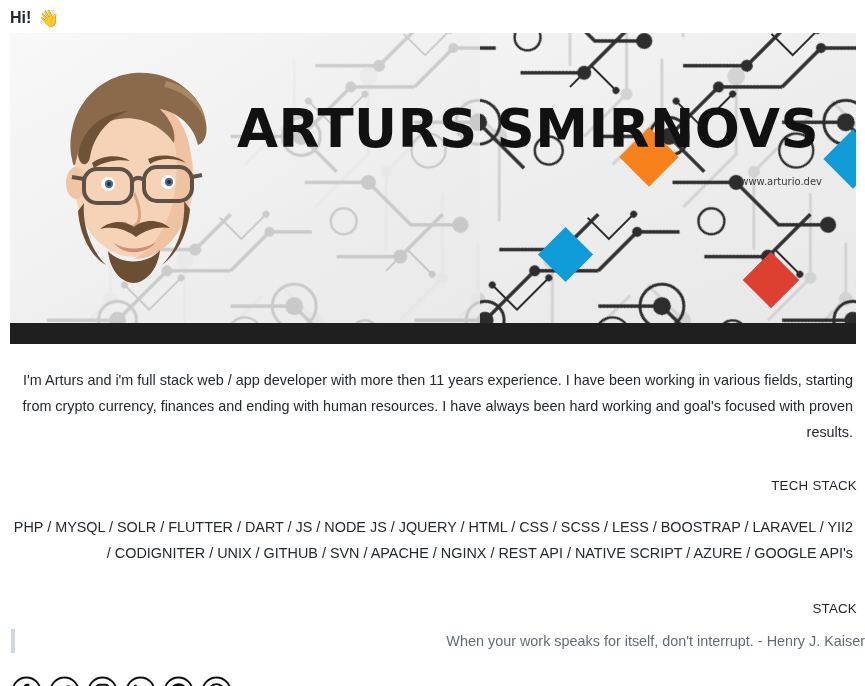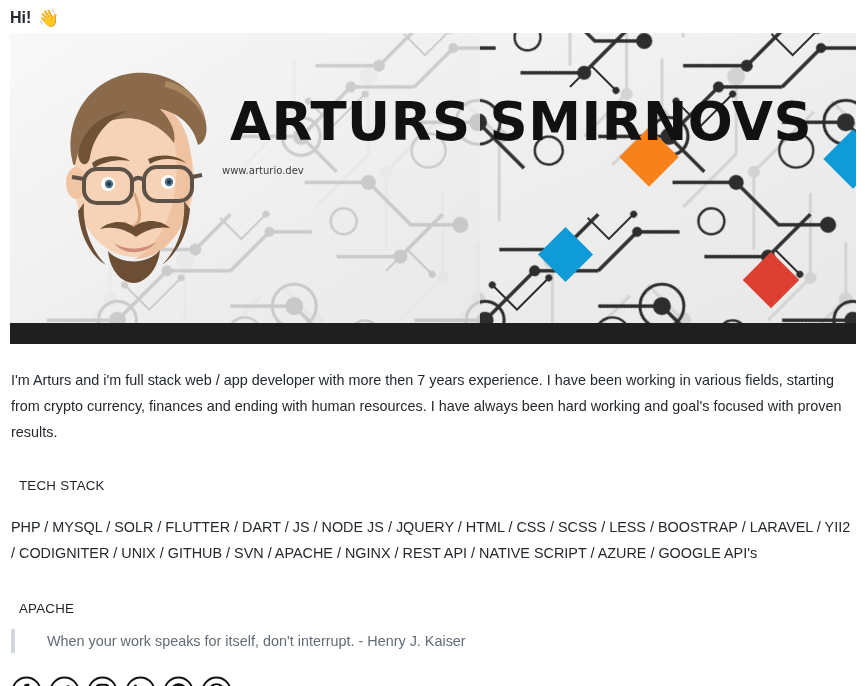--- a/index.html
+++ b/index.html
@@ -8,21 +8,21 @@
     background: #ffffff;
   }
   body {
     width: 865px;
     height: 686px;
     overflow: hidden;
     font-family: "Liberation Sans", sans-serif;
     color: #24292f;
     -webkit-font-smoothing: antialiased;
   }
-  .page { position: relative; width: 865px; height: 536px; }
+  .page { position: relative; width: 865px; height: 536px; text-align: right; }
 
   
   .greeting {
     margin: 0;
     padding: 8px 0 0 10px;
     font-size: 16px;
     font-weight: 700;
     line-height: 20px;
     color: #24292f;
     display: flex;
@@ -61,21 +61,21 @@
     height: 262px;
   }
 
   .banner-text {
     position: absolute;
     left: 212px;
     top: 52px;
     width: 600px;
   }
   .banner-name {
-    margin: 8px;
+    margin: 15px;
     font-family: "DejaVu Sans", sans-serif;
     font-size: 53px;
     font-weight: 700;
     letter-spacing: 0.5px;
     line-height: 58px;
     color: #111111;
     white-space: nowrap;
   }
   .banner-role {
     margin: 30px 0 0 0;
@@ -304,26 +304,26 @@
     <div class="banner-text">
       <div class="banner-name">ARTURS SMIRNOVS</div>
       <div class="banner-url">www.arturio.dev</div>
     </div>
 
     <div class="banner-bottom-bar"></div>
   </div>
 
   <div class="content">
 
-    <p class="intro">I'm Arturs and i'm full stack web / app developer with more then 7 years experience. I have been working in various fields, starting from crypto currency, finances and ending with human resources. I have always been hard working and goal's focused with proven results.</p>
+    <p class="intro">I'm Arturs and i'm full stack web / app developer with more then 11 years experience. I have been working in various fields, starting from crypto currency, finances and ending with human resources. I have always been hard working and goal's focused with proven results.</p>
 
     <h3 class="section-heading">TECH STACK</h3>
     <p class="techstack">PHP / MYSQL / SOLR / FLUTTER / DART / JS / NODE JS / JQUERY / HTML / CSS / SCSS / LESS / BOOSTRAP / LARAVEL / YII2 / CODIGNITER / UNIX / GITHUB / SVN / APACHE / NGINX / REST API / NATIVE SCRIPT / AZURE / GOOGLE API's</p>
 
-    <h3 class="section-heading motto-heading">APACHE</h3>
+    <h3 class="section-heading motto-heading">STACK</h3>
     <div class="quote-wrap">
       <blockquote class="quote">When your work speaks for itself, don't interrupt. - Henry J. Kaiser</blockquote>
     </div>
 
     <div class="social-row">
 
       <svg class="social-icon" viewBox="0 0 32 32">
         <circle cx="16" cy="16" r="14.5" fill="#fff" stroke="#111" stroke-width="2"></circle>
         <path d="M18.6 16.3h-2.3V24h-3.2v-7.7h-1.7v-2.7h1.7v-2c0-2.2 1-3.5 3.6-3.5h2.2v2.7h-1.4c-1 0-1.1.4-1.1 1.1v1.7h2.5z" fill="#111"></path>
       </svg>

